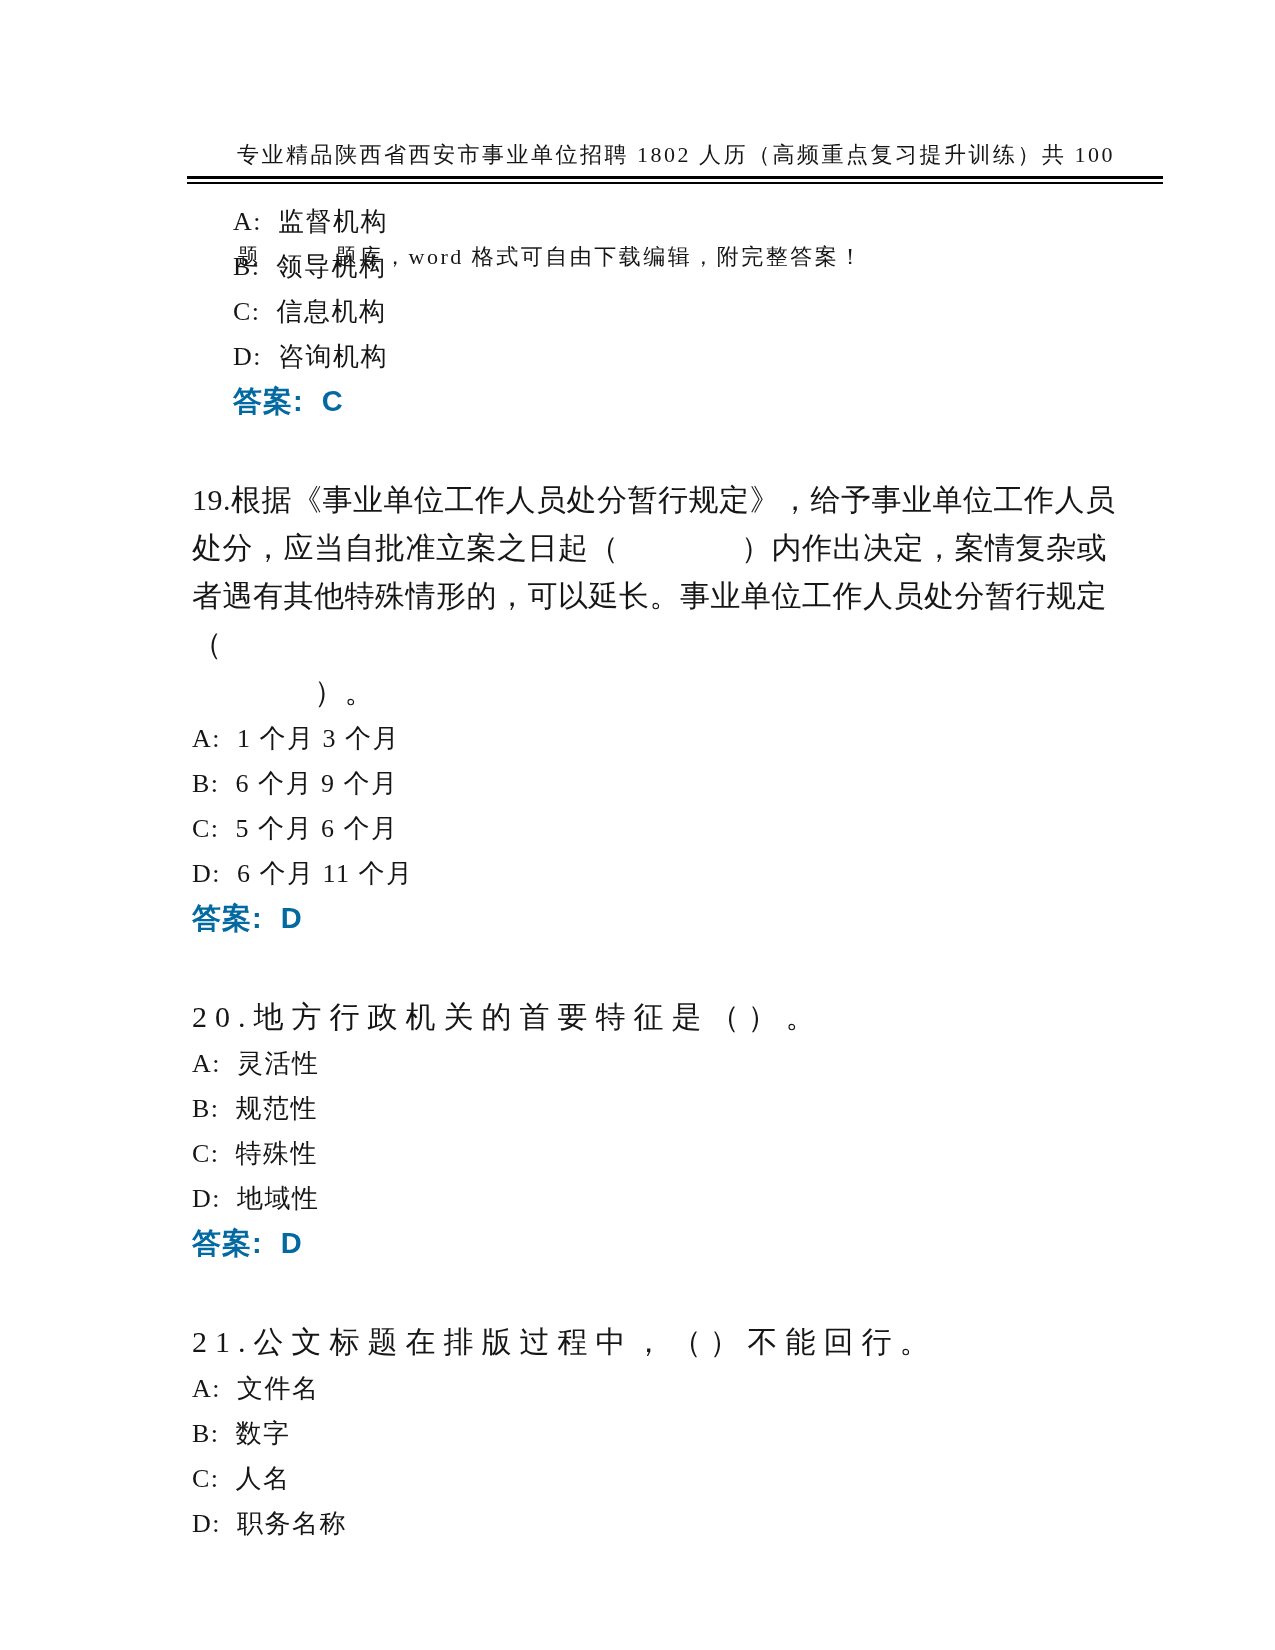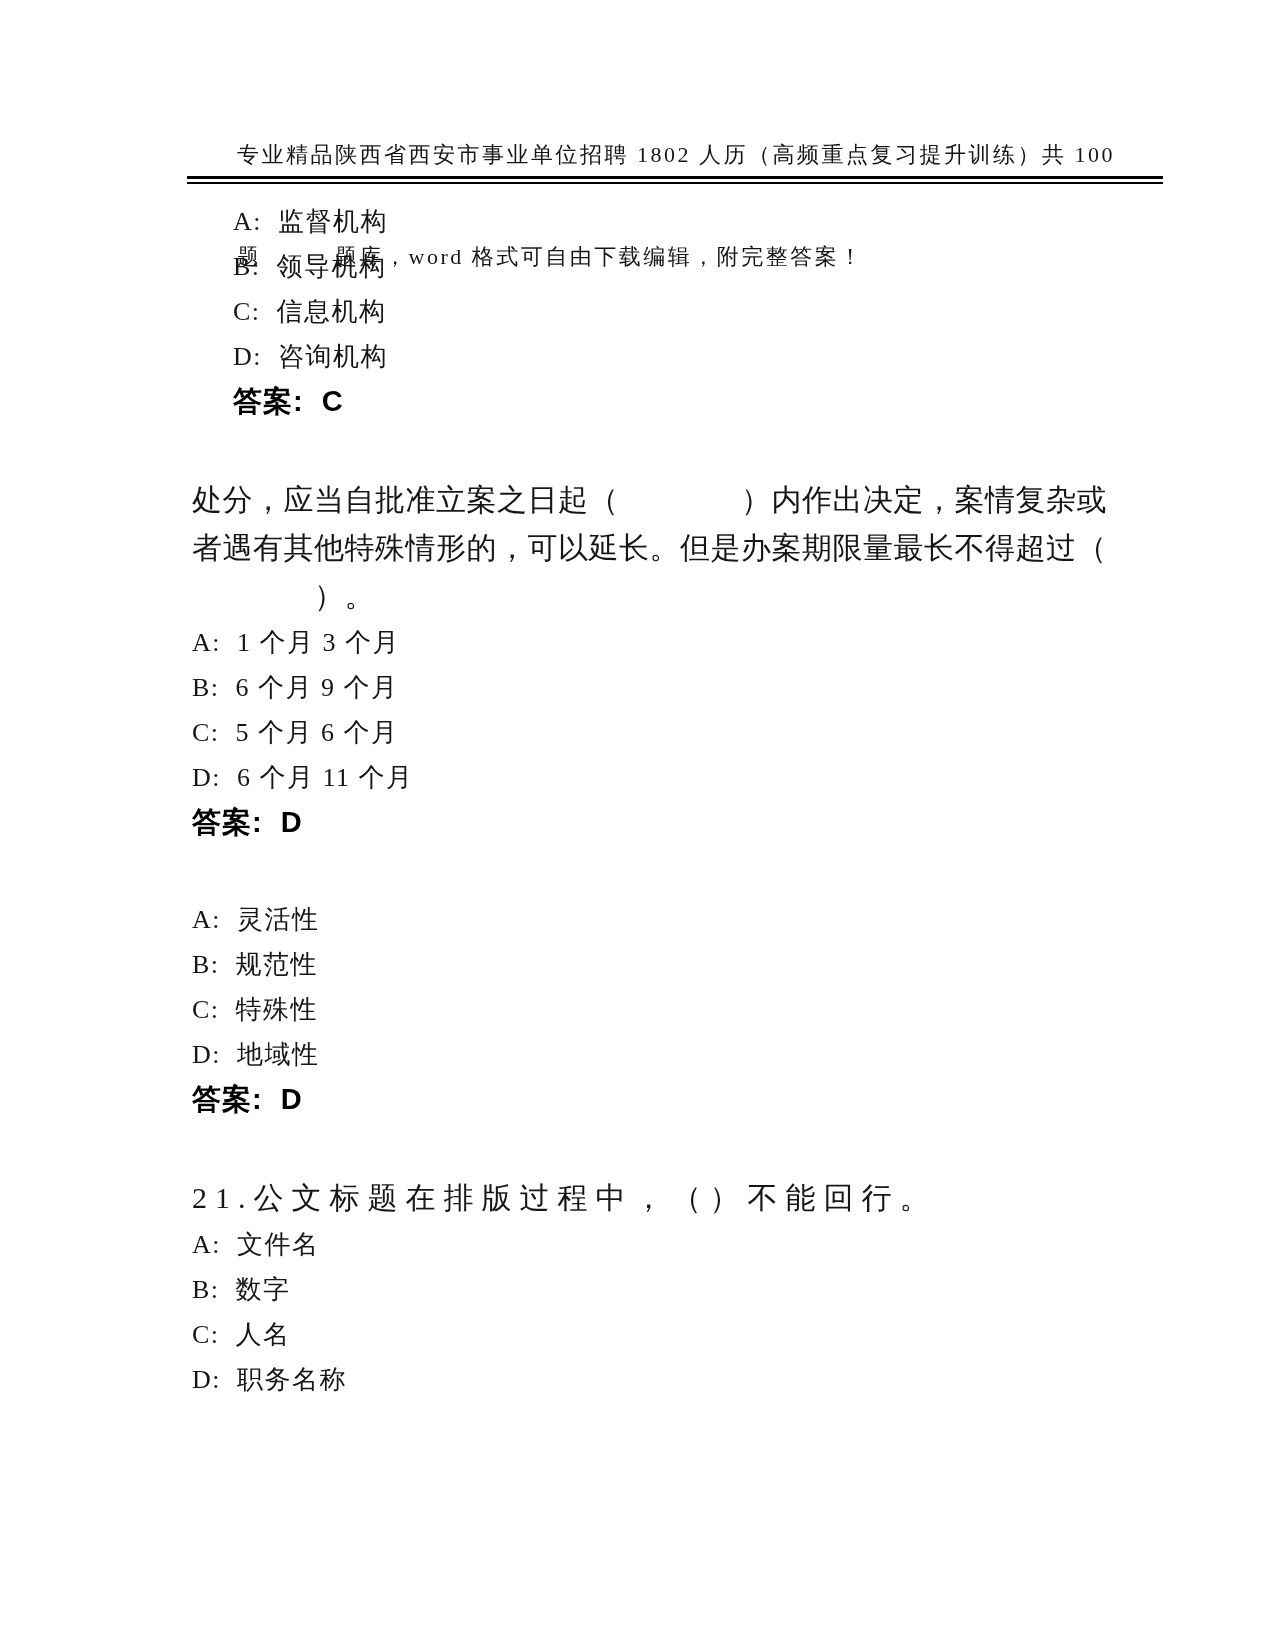--- a/index.html
+++ b/index.html
@@ -17,21 +17,21 @@
   .rule-thin{height:2px;background:#000000;margin-top:3px;}
   .content{position:absolute;left:192px;top:186px;width:940px;}
   .question-block{margin-top:52px;}
   .question-block.first{margin-top:13px;margin-left:41px;}
   .q-line{font-size:30px;line-height:48px;white-space:pre-wrap;}
   .q-line.spread{letter-spacing:8px;}
   .q-line.tight{letter-spacing:0.5px;}
   .opt-line{font-size:26px;line-height:45px;letter-spacing:1.5px;white-space:pre-wrap;}
   .ans-line{
     font-size:29px;line-height:45px;font-weight:700;letter-spacing:1px;white-space:pre-wrap;
-    font-family:"Liberation Sans","DejaVu Sans",sans-serif;color:#000000;
+    font-family:"Liberation Sans","DejaVu Sans",sans-serif;color:#0369a1;
   }
 </style>
 </head>
 <body>
 
 <div class="page">
 
   <div class="header">
     <div class="header-line">专业精品陕西省西安市事业单位招聘 1802 人历（高频重点复习提升训练）共 100</div>
     <div class="header-line">题　　　题库，word 格式可自由下载编辑，附完整答案！</div>
@@ -44,30 +44,32 @@
 
   <div class="content" id="questions">
       <div class="question-block first">
         <div class="opt-line">A:  监督机构</div>
         <div class="opt-line">B:  领导机构</div>
         <div class="opt-line">C:  信息机构</div>
         <div class="opt-line">D:  咨询机构</div>
         <div class="ans-line">答案:  C</div>
       </div>
       <div class="question-block">
+        <div class="q-line tight">19.根据《事业单位工作人员处分暂行规定》，给予事业单位工作人员</div>
         <div class="q-line tight">处分，应当自批准立案之日起（　　　　）内作出决定，案情复杂或</div>
-        <div class="q-line tight">者遇有其他特殊情形的，可以延长。但是办案期限量最长不得超过（</div>
+        <div class="q-line tight">者遇有其他特殊情形的，可以延长。事业单位工作人员处分暂行规定（</div>
         <div class="q-line tight">　　　　）。</div>
         <div class="opt-line">A:  1 个月 3 个月</div>
         <div class="opt-line">B:  6 个月 9 个月</div>
         <div class="opt-line">C:  5 个月 6 个月</div>
         <div class="opt-line">D:  6 个月 11 个月</div>
         <div class="ans-line">答案:  D</div>
       </div>
       <div class="question-block">
+        <div class="q-line spread">20.地方行政机关的首要特征是（）。</div>
         <div class="opt-line">A:  灵活性</div>
         <div class="opt-line">B:  规范性</div>
         <div class="opt-line">C:  特殊性</div>
         <div class="opt-line">D:  地域性</div>
         <div class="ans-line">答案:  D</div>
       </div>
       <div class="question-block">
         <div class="q-line spread">21.公文标题在排版过程中，（）不能回行。</div>
         <div class="opt-line">A:  文件名</div>
         <div class="opt-line">B:  数字</div>

